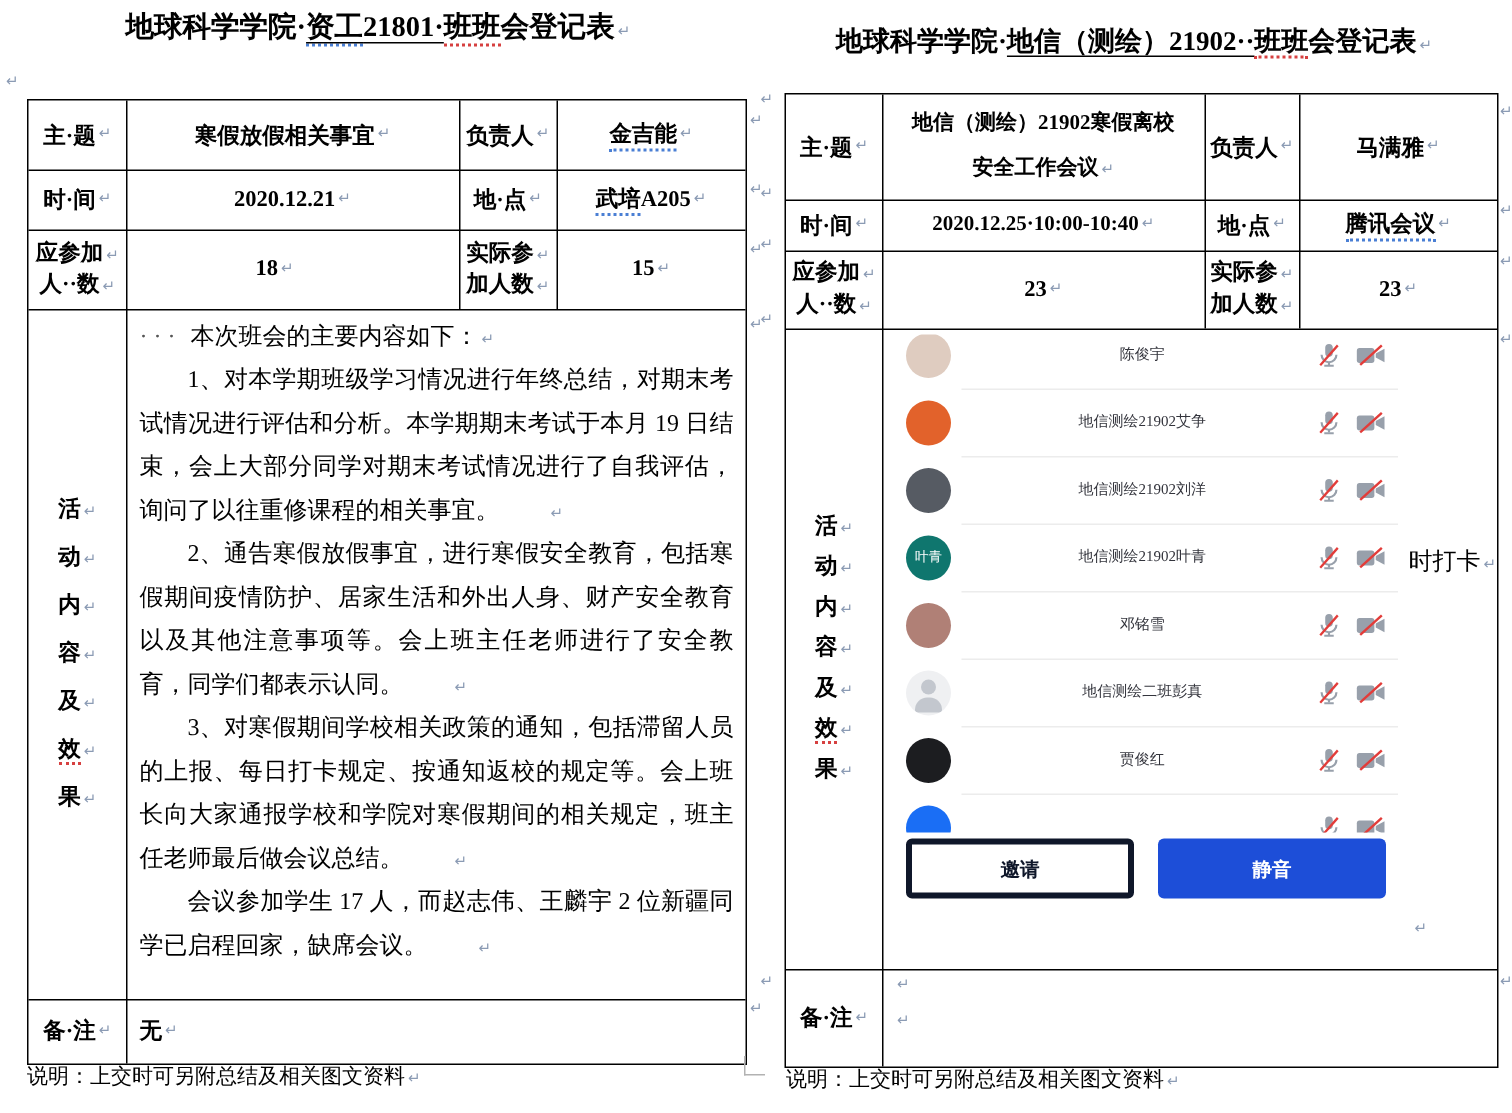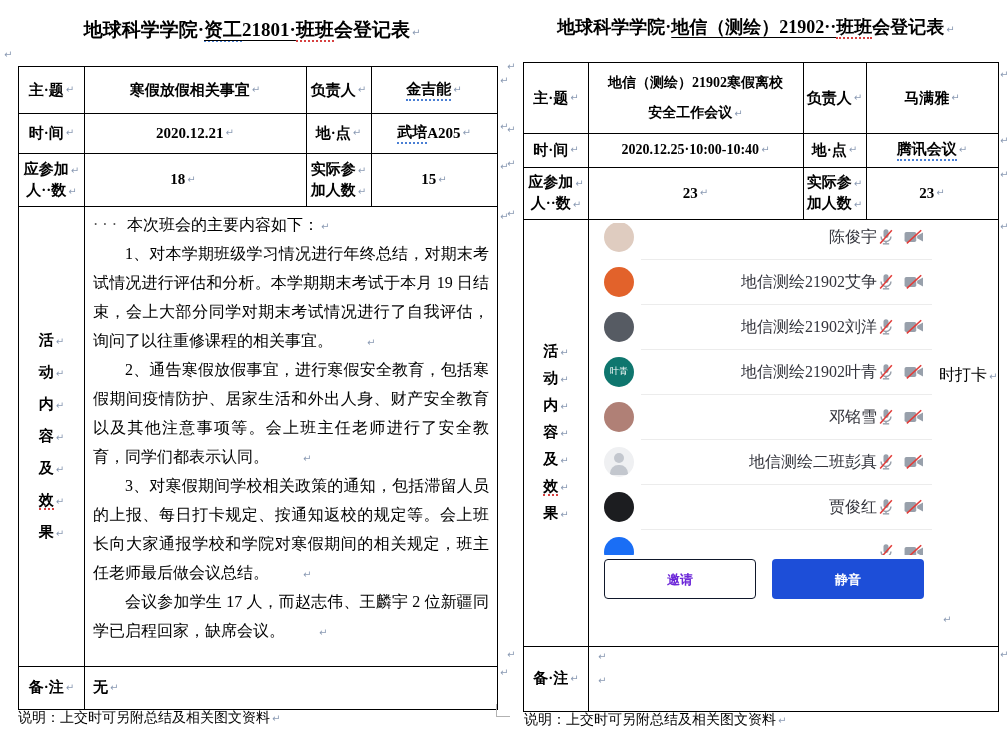--- a/index.html
+++ b/index.html
@@ -2,21 +2,21 @@
 <html><head>
 <meta charset="utf-8">
 <style>
   html,body{margin:0;padding:0;background:#fff;}
   .stage{position:relative;width:1008px;height:742px;background:#fff;overflow:hidden;
          font-family:"Liberation Serif","DejaVu Serif",serif;color:#000;}
   .page{position:absolute;top:0;height:742px;width:504px;}
   .page.left{left:0;} .page.right{left:504px;}
 
   .doc-title{position:absolute;left:0;width:100%;text-align:center;font-weight:700;white-space:nowrap;}
-  .page.left  .doc-title{top:17px;font-size:19px;}
+  .page.left  .doc-title{top:5px;font-size:19px;}
   .page.right .doc-title{top:15px;font-size:18px;}
   .u{text-decoration:underline;text-underline-offset:4px;}
   .sq-blue{border-bottom:2px dotted #4a7fd4;}
   .sq-red{border-bottom:2px dotted #d64040;}
 
   .tbl{position:absolute;border:1.5px solid #000;background:#fff;}
   .hline{position:absolute;left:0;right:0;height:1px;background:#000;}
   .vline{position:absolute;width:1px;background:#000;}
 
   .cell{position:absolute;display:flex;align-items:center;justify-content:center;
@@ -50,28 +50,28 @@
   .mrow{position:relative;height:45px;display:flex;align-items:center;}
   .mrow:not(:first-child)::before{content:"";position:absolute;top:0;left:45px;right:4px;
         height:1px;background:#ececec;}
   .avatar{width:30px;height:30px;border-radius:50%;margin-left:8px;flex:none;position:relative;
           display:flex;align-items:center;justify-content:center;overflow:hidden;}
   .av-txt{color:#fff;font-size:9px;font-family:"Liberation Sans","DejaVu Sans",sans-serif;}
   .avatar.default::before{content:"";position:absolute;top:6px;left:10px;width:10px;height:10px;
         border-radius:50%;background:#c3c7ce;}
   .avatar.default::after{content:"";position:absolute;bottom:2px;left:6px;width:18px;height:10px;
         border-radius:9px 9px 2px 2px;background:#c3c7ce;}
-  .mname{margin-left:12px;font-size:16px;color:#33343c;flex:1;text-align:right;font-weight:400;
+  .mname{margin-left:12px;font-size:10px;color:#33343c;flex:1;text-align:center;font-weight:400;
          white-space:nowrap;overflow:hidden;}
   .micons{display:flex;gap:8px;margin-right:11px;color:#98a0ab;flex:none;}
   .ic{display:block;}
   .mbtn{position:absolute;top:336px;height:40px;width:152px;border-radius:4px;box-sizing:border-box;
         display:flex;align-items:center;justify-content:center;font-size:13px;font-weight:700;
         font-family:"Liberation Sans","DejaVu Sans",sans-serif;cursor:default;}
-  .mbtn.invite{left:8px;background:#fff;border:1px solid #0f172a;color:#6d28d9;}
+  .mbtn.invite{left:8px;background:#fff;border:4px solid #0f172a;color:#0f172a;}
   .mbtn.mute{left:176px;color:#fff;}
 
   .overflow-frag{position:absolute;left:351px;top:141px;font-size:16px;font-weight:400;white-space:nowrap;}
   .below-img-mark{position:absolute;left:353px;top:396px;}
   .remark-empty{position:absolute;left:10px;top:6px;display:flex;flex-direction:column;gap:14px;}
 </style>
 </head>
 <body>
 
 <svg width="0" height="0" style="position:absolute" aria-hidden="true">

